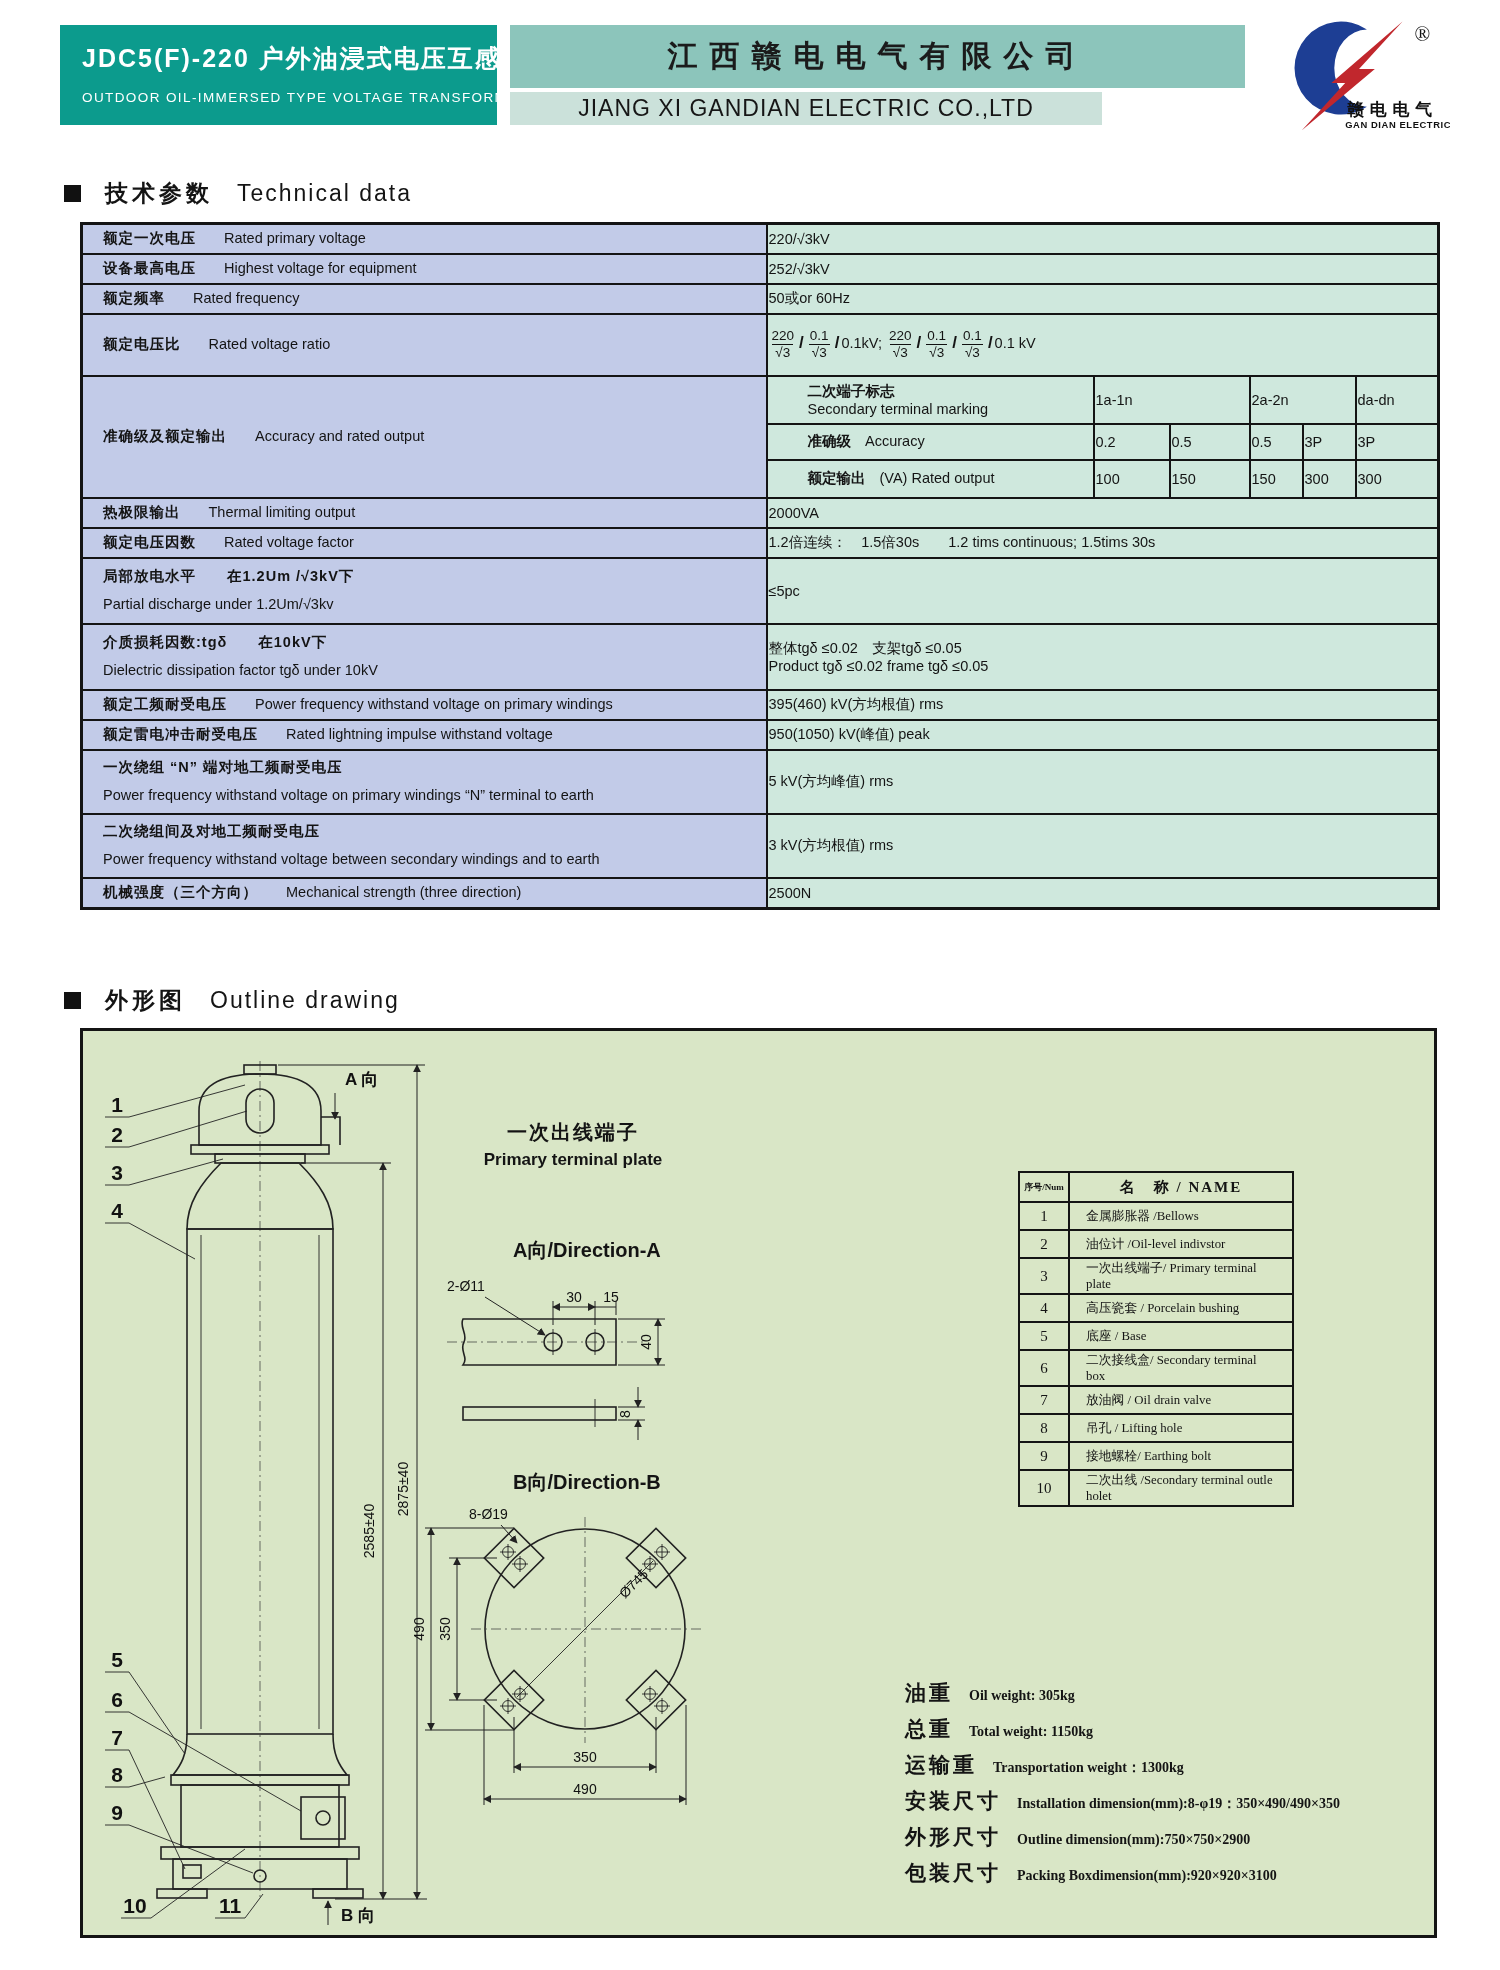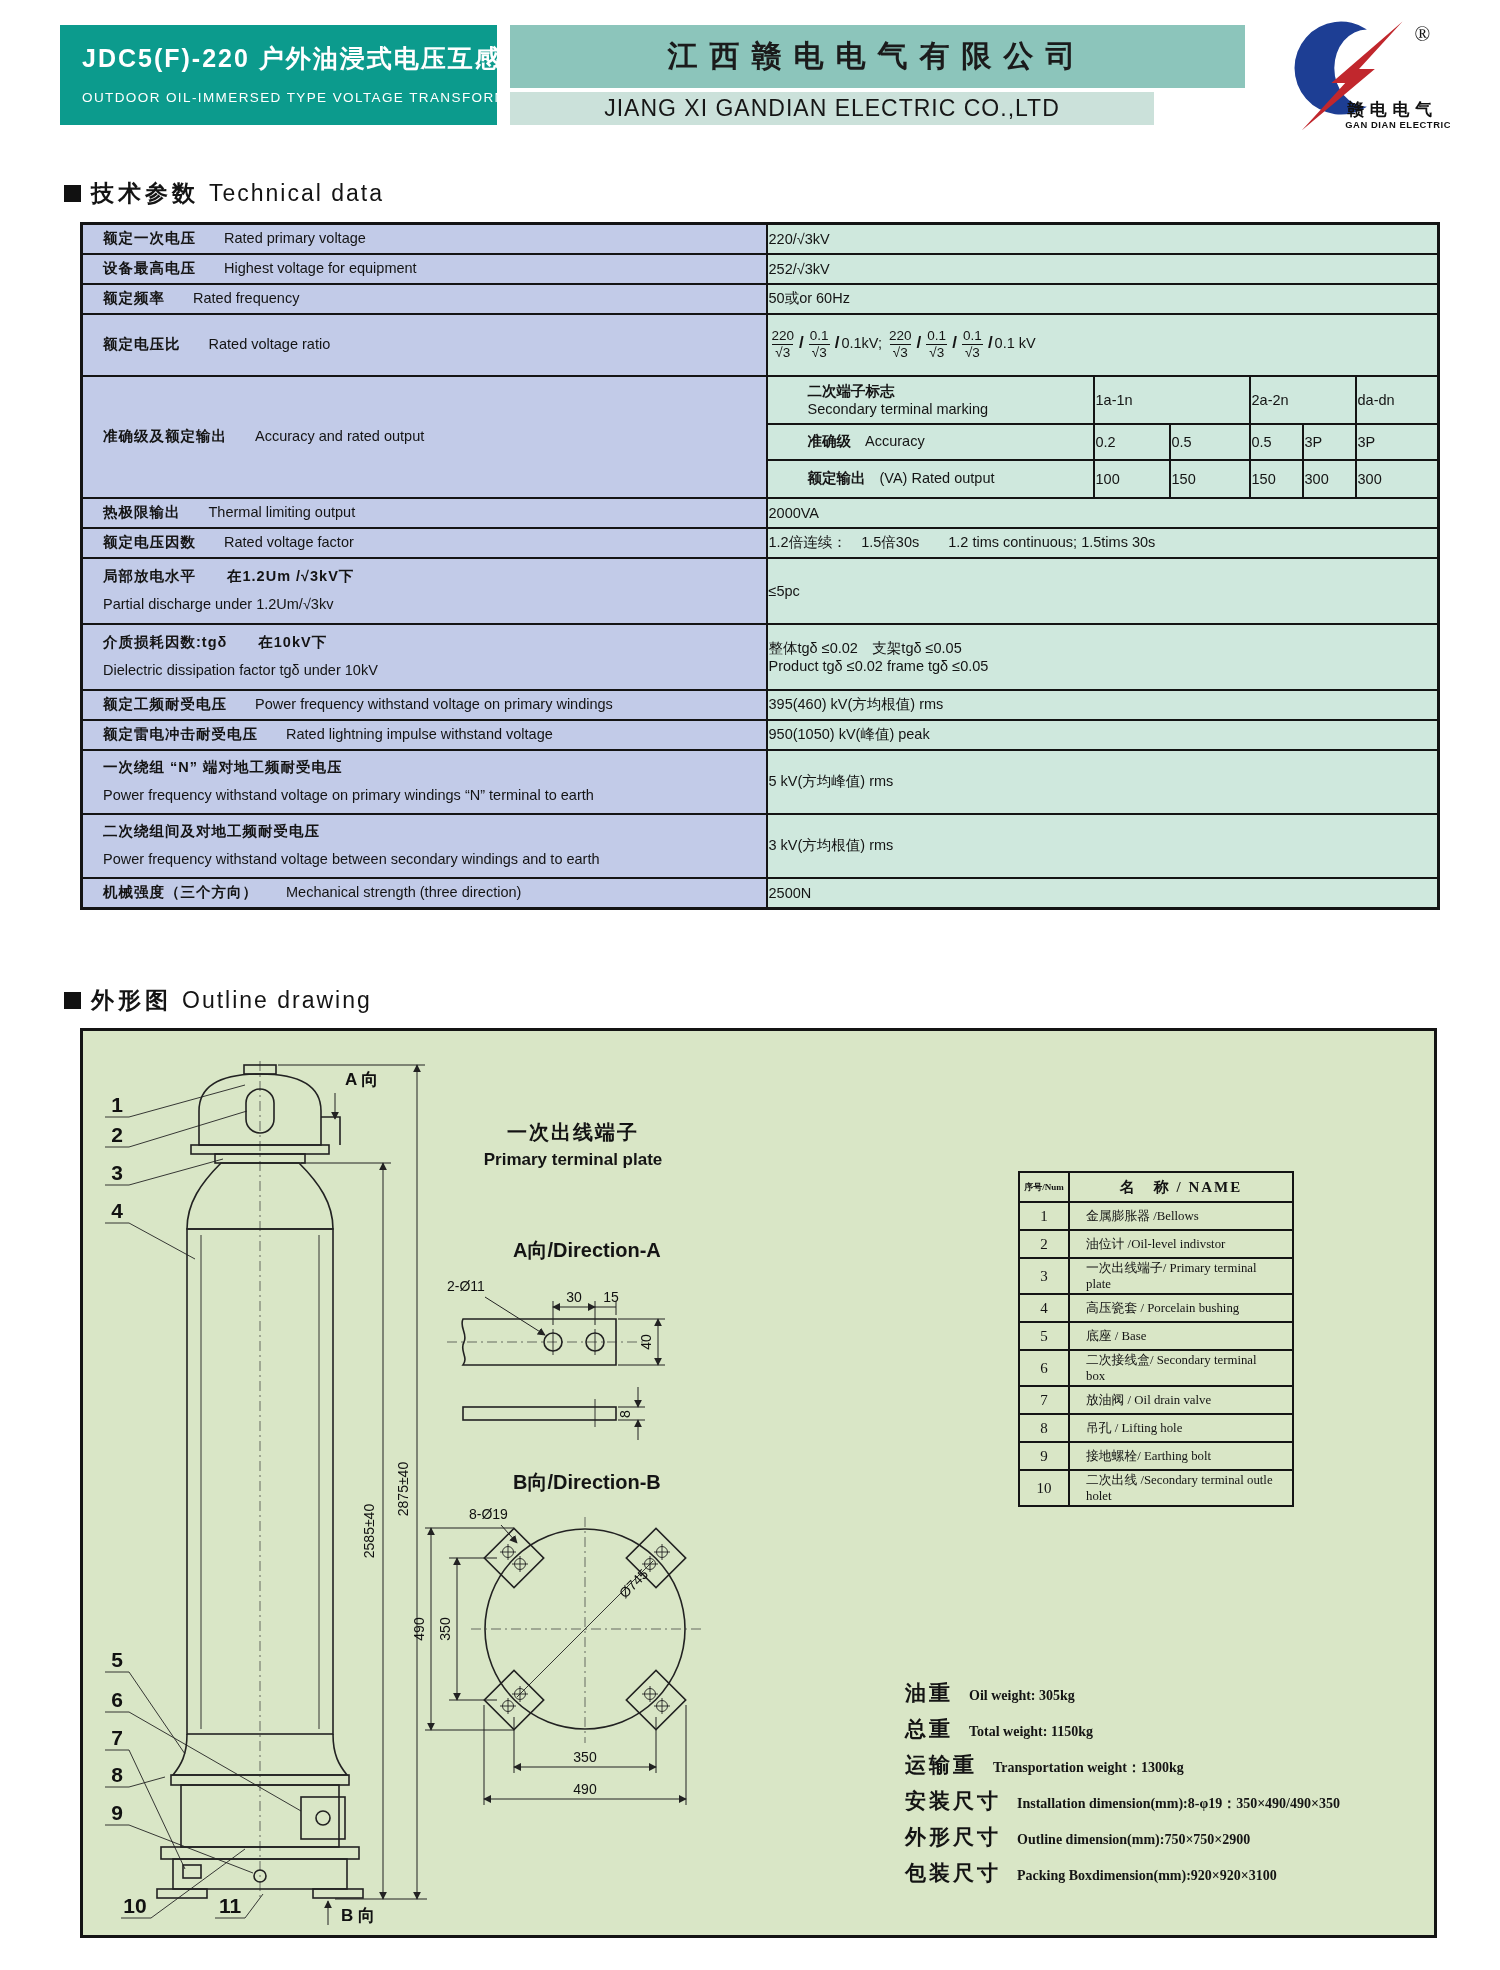--- a/index.html
+++ b/index.html
@@ -7,30 +7,30 @@
        font-family:"Liberation Sans",sans-serif;color:#141414;overflow:hidden;}
 
   
   .header-left{position:absolute;left:60px;top:25px;width:437px;height:100px;
     background:#0c9b8d;color:#fff;box-sizing:border-box;padding:17px 0 0 22px;}
   .header-left .t1{font-size:25px;font-weight:bold;letter-spacing:2px;white-space:nowrap;}
   .header-left .t2{font-size:13.5px;letter-spacing:1.4px;margin-top:15px;white-space:nowrap;}
   .band-top{position:absolute;left:510px;top:25px;width:735px;height:63px;background:#8cc5bb;
     display:flex;align-items:center;justify-content:center;font-size:30px;font-weight:bold;
     letter-spacing:12px;color:#1b1b1b;white-space:nowrap;}
-  .band-bottom{position:absolute;left:510px;top:92px;width:644px;height:33px;background:#cbe1da;
+  .band-bottom{position:absolute;left:510px;top:92px;width:592px;height:33px;background:#cbe1da;
     display:flex;align-items:center;justify-content:center;font-size:23px;letter-spacing:1px;color:#161616;}
   .logo{position:absolute;left:1272px;top:14px;width:178px;height:122px;}
   .logo text{fill:#111;}
   .logo .reg{font-size:21px;font-family:"Liberation Serif",serif;}
   .logo .lzh{font-size:17px;font-weight:bold;letter-spacing:6px;}
   .logo .len{font-size:9.5px;font-weight:bold;letter-spacing:0.6px;}
 
   
-  .sec-title{position:absolute;left:64px;display:flex;align-items:center;gap:10px;font-size:23px;}
+  .sec-title{position:absolute;left:64px;display:flex;align-items:center;gap:24px;font-size:23px;}
   .sec-title .sq{width:17px;height:17px;background:#111;flex:0 0 auto;}
   .sec-title .zh{font-weight:bold;letter-spacing:4px;}
   .sec-title .en{letter-spacing:2px;}
   #tech-title{top:178px;}
   #outline-title{top:985px;}
 
   
   .tech-table{position:absolute;left:80px;top:222px;width:1357px;border-collapse:collapse;
     table-layout:fixed;border:3px solid #141414;}
   .tech-table td{border:2px solid #141414;vertical-align:middle;}

